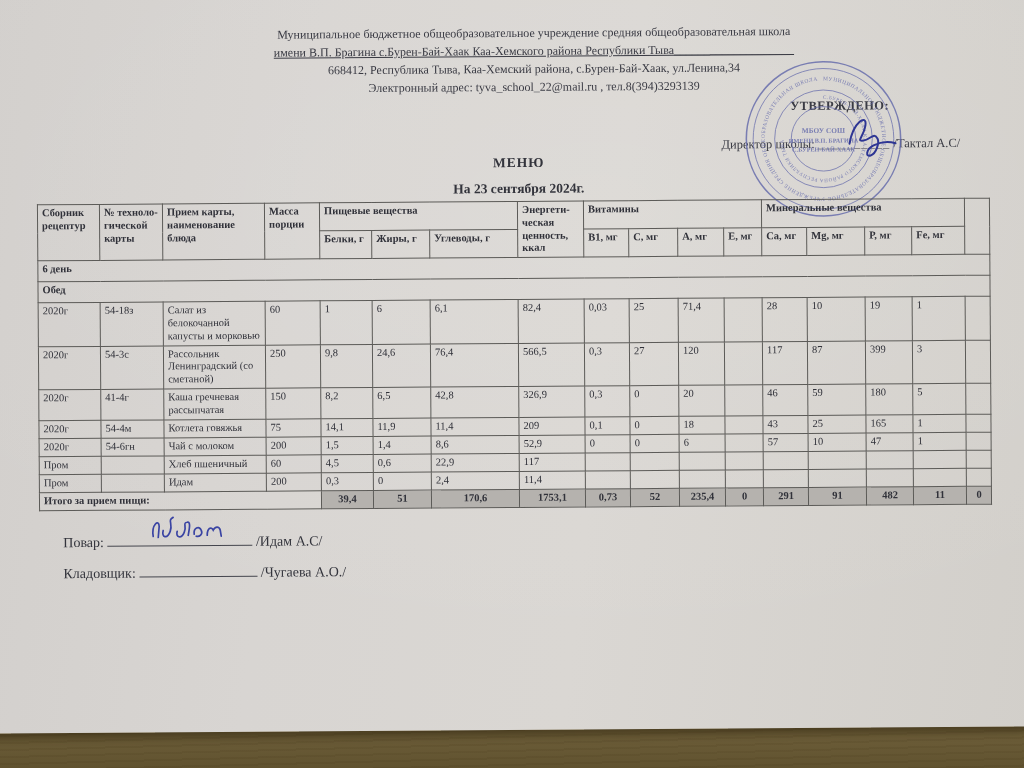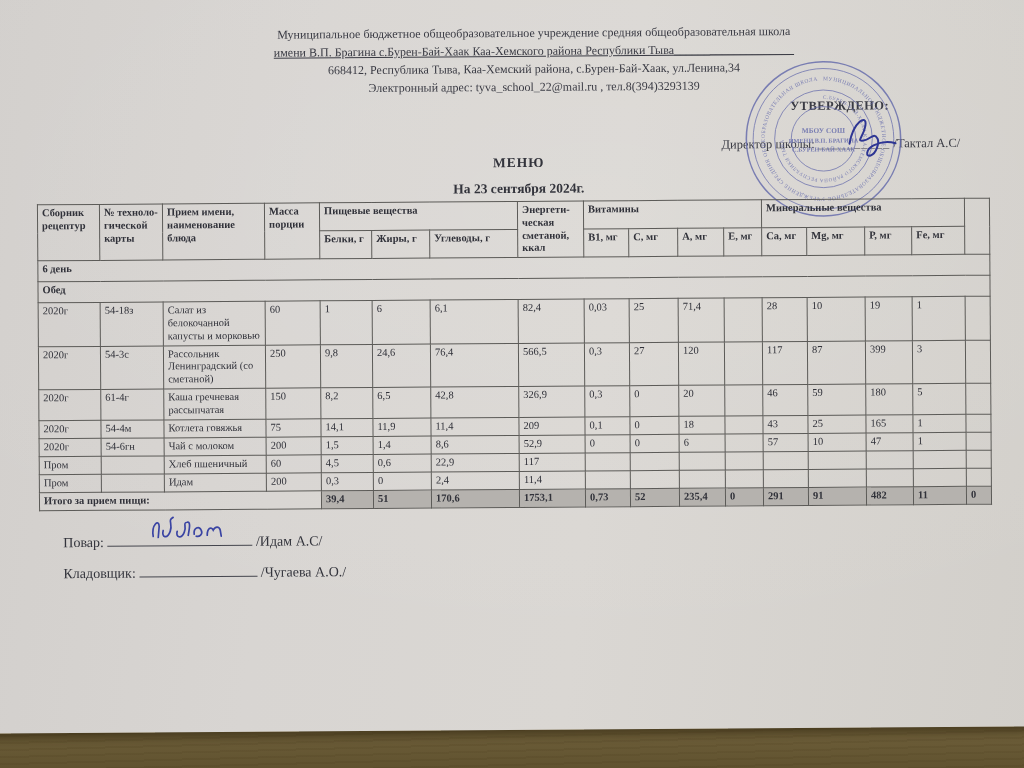--- a/index.html
+++ b/index.html
@@ -46,21 +46,21 @@
   
   .menu-table-wrap{position:absolute;left:38px;top:201px;width:954px;}
   table.menu{border-collapse:collapse;table-layout:fixed;width:952px;
     font-size:10.5px;line-height:1.22;color:#31323a;}
   table.menu td,table.menu th{
     border:1px solid #5c5b58;padding:2px 4px;vertical-align:top;text-align:left;
     overflow:hidden;word-wrap:break-word;}
   table.menu thead th{font-weight:bold;}
   table.menu tr.section td{font-weight:bold;height:16px;}
   table.menu tr.totals td{font-weight:bold;}
-  table.menu tr.totals td.shade{background:#b5b2ae;}
+  table.menu tr.totals td.shade{background:#b5b2ae;text-align:center;}
   table.menu td{height:13px;}
 
   
   .sig-row{position:absolute;font-size:14px;color:#33343c;white-space:nowrap;}
   .sig-cook{left:62px;top:530px;}
   .sig-store{left:62px;top:561px;}
   .sig-line{display:inline-block;border-bottom:1px solid #45464e;height:13px;}
   .sig-line.cook{width:145px;position:relative;}
   .sig-line.store{width:118px;}
   .cook-sign{position:absolute;left:40px;top:-22px;width:95px;height:34px;}
@@ -139,24 +139,24 @@
             <col style="width:45px">
               <col style="width:58px">
               <col style="width:47px">
               <col style="width:53px">
             <col style="width:25px">
           </colgroup>
           <thead>
               <tr>
                 <th rowspan="2">Сборник рецептур</th>
                 <th rowspan="2">№ техноло-гической карты</th>
-                <th rowspan="2">Прием имени, наименование блюда</th>
+                <th rowspan="2">Прием карты, наименование блюда</th>
                 <th rowspan="2">Масса порции</th>
                 <th colspan="3">Пищевые вещества</th>
-                <th rowspan="2">Энергети-ческая сметаной, ккал</th>
+                <th rowspan="2">Энергети-ческая ценность, ккал</th>
                 <th colspan="4">Витамины</th>
                 <th colspan="4">Минеральные вещества</th>
                 <th rowspan="2"></th>
               </tr>
               <tr>
                 <th>Белки, г</th>
                 <th>Жиры, г</th>
                 <th>Углеводы, г</th>
                 <th>В1, мг</th>
                 <th>С, мг</th>
@@ -208,21 +208,21 @@
                 <td>120</td>
                 <td></td>
                 <td>117</td>
                 <td>87</td>
                 <td>399</td>
                 <td>3</td>
                 <td></td>
               </tr>
               <tr>
                 <td>2020г</td>
-                <td>61-4г</td>
+                <td>41-4г</td>
                 <td>Каша гречневая рассыпчатая</td>
                 <td>150</td>
                 <td>8,2</td>
                 <td>6,5</td>
                 <td>42,8</td>
                 <td>326,9</td>
                 <td>0,3</td>
                 <td>0</td>
                 <td>20</td>
                 <td></td>

